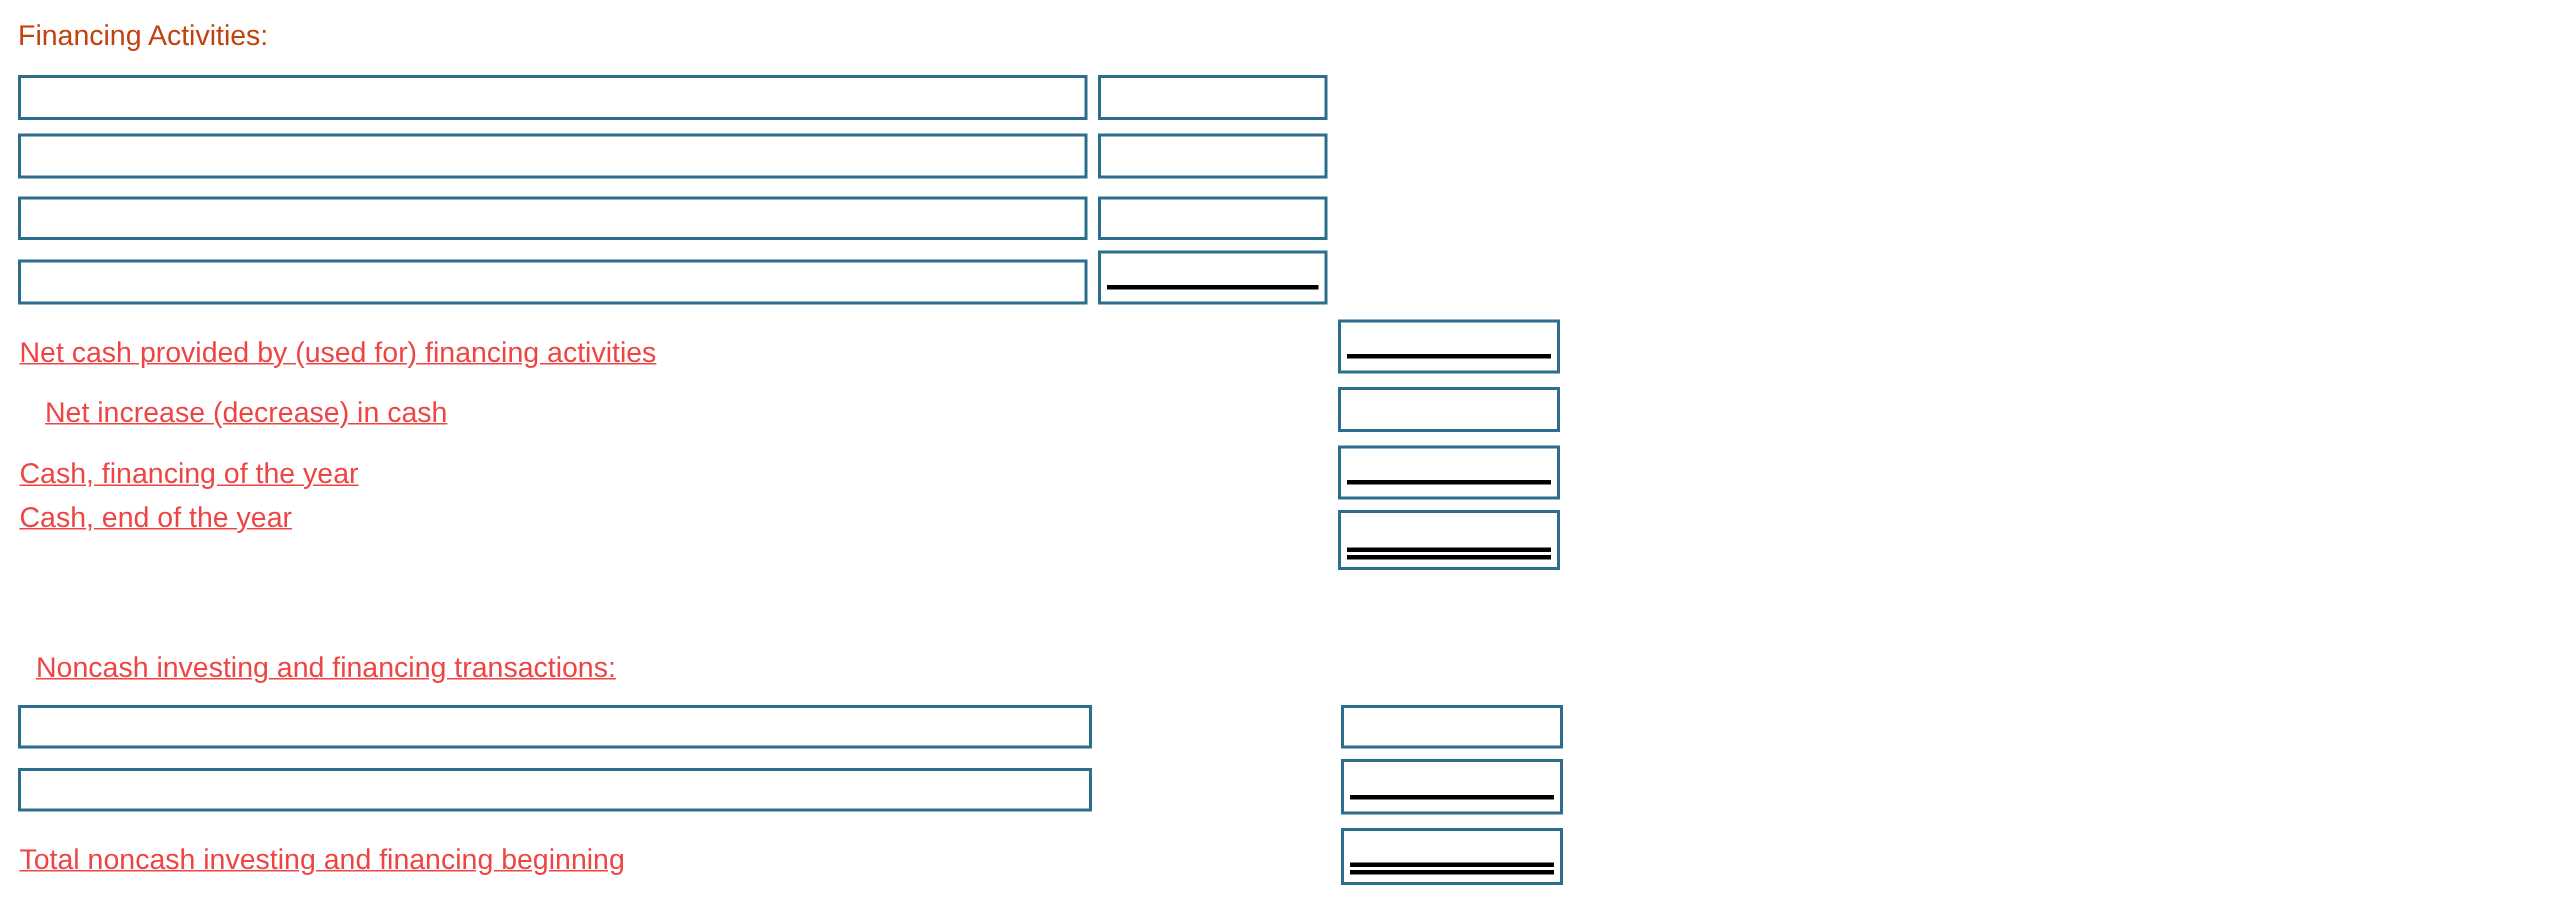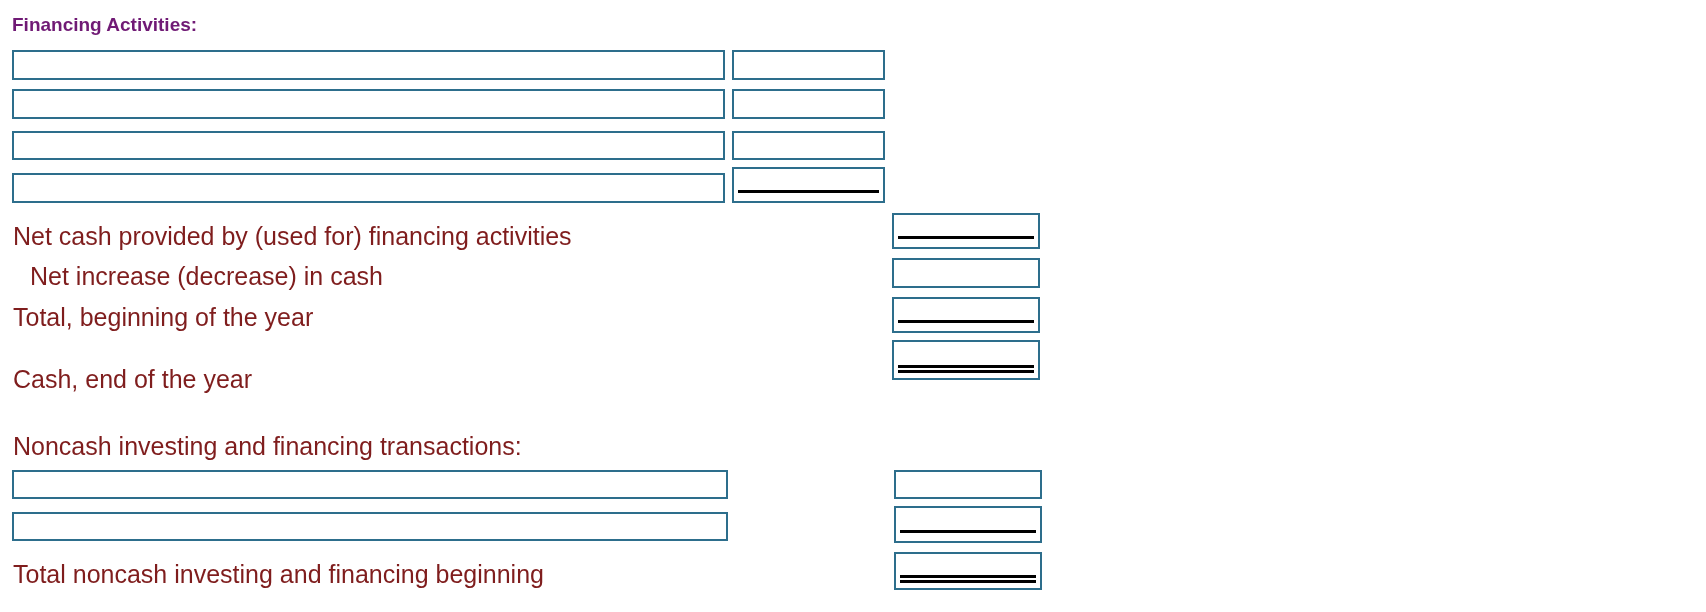--- a/index.html
+++ b/index.html
@@ -8,31 +8,32 @@
     width: 1706px;
     height: 612px;
     position: relative;
     overflow: hidden;
     font-family: "Liberation Sans", sans-serif;
     font-size: 19px;
     color: #4f4f4f;
   }
   .abs { position: absolute; }
   .heading-bold {
-    font-weight: bold;
+    font-weight: normal;
     font-size: 19px;
-    color: #701a75;
+    color: #c2410c;
     white-space: nowrap;
     line-height: 24px;
   }
   .label {
-    font-size: 25px;
-    color: #7f1d1d;
+    font-size: 19px;
+    color: #ef4444;
     white-space: nowrap;
     line-height: 22px;
+    text-decoration: underline;
   }
   .cell {
     position: absolute;
     border: 2.5px solid #2d6e8c;
     background: #ffffff;
   }
   .cell input {
     width: 100%;
     height: 100%;
     border: none;
@@ -101,33 +102,33 @@
 <div class="cell" style="left:892px; top:213px; width:148px; height:36px;">
   <input type="text" value="" style="">
   <div class="rule-single"></div>
 </div>
 
 <div class="abs label" style="left:30px; top:265px;">Net increase (decrease) in cash</div>
 <div class="cell" style="left:892px; top:258px; width:148px; height:30px;">
   <input type="text" value="" style="">
 </div>
 
-<div class="abs label" style="left:13px; top:306px;">Total, beginning of the year</div>
+<div class="abs label" style="left:13px; top:306px;">Cash, financing of the year</div>
 <div class="cell" style="left:892px; top:297px; width:148px; height:36px;">
   <input type="text" value="" style="">
   <div class="rule-single"></div>
 </div>
 
-<div class="abs label" style="left:13px; top:368px;">Cash, end of the year</div>
+<div class="abs label" style="left:13px; top:335px;">Cash, end of the year</div>
 <div class="cell" style="left:892px; top:340px; width:148px; height:40px;">
   <input type="text" value="" style="">
   <div class="rule-double"></div>
 </div>
 
-<div class="abs label" style="left:13px; top:435px;">Noncash investing and financing transactions:</div>
+<div class="abs label" style="left:24px; top:435px;">Noncash investing and financing transactions:</div>
 
 <div class="cell" style="left:12px; top:470px; width:716px; height:29px;">
   <input type="text" value="" style="">
 </div>
 <div class="cell" style="left:894px; top:470px; width:148px; height:29px;">
   <input type="text" value="" style="">
 </div>
 
 <div class="cell" style="left:12px; top:512px; width:716px; height:29px;">
   <input type="text" value="" style="">

